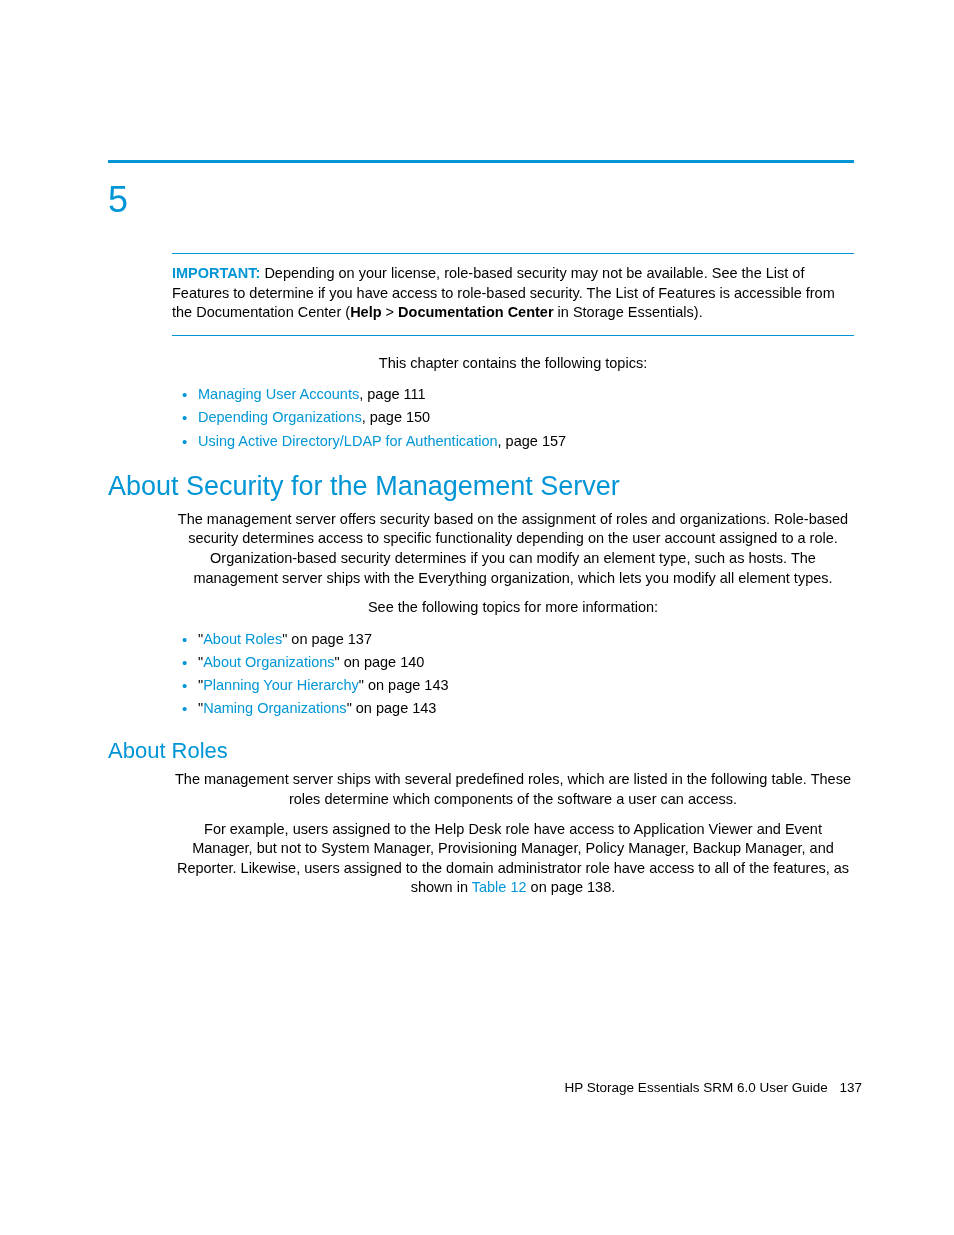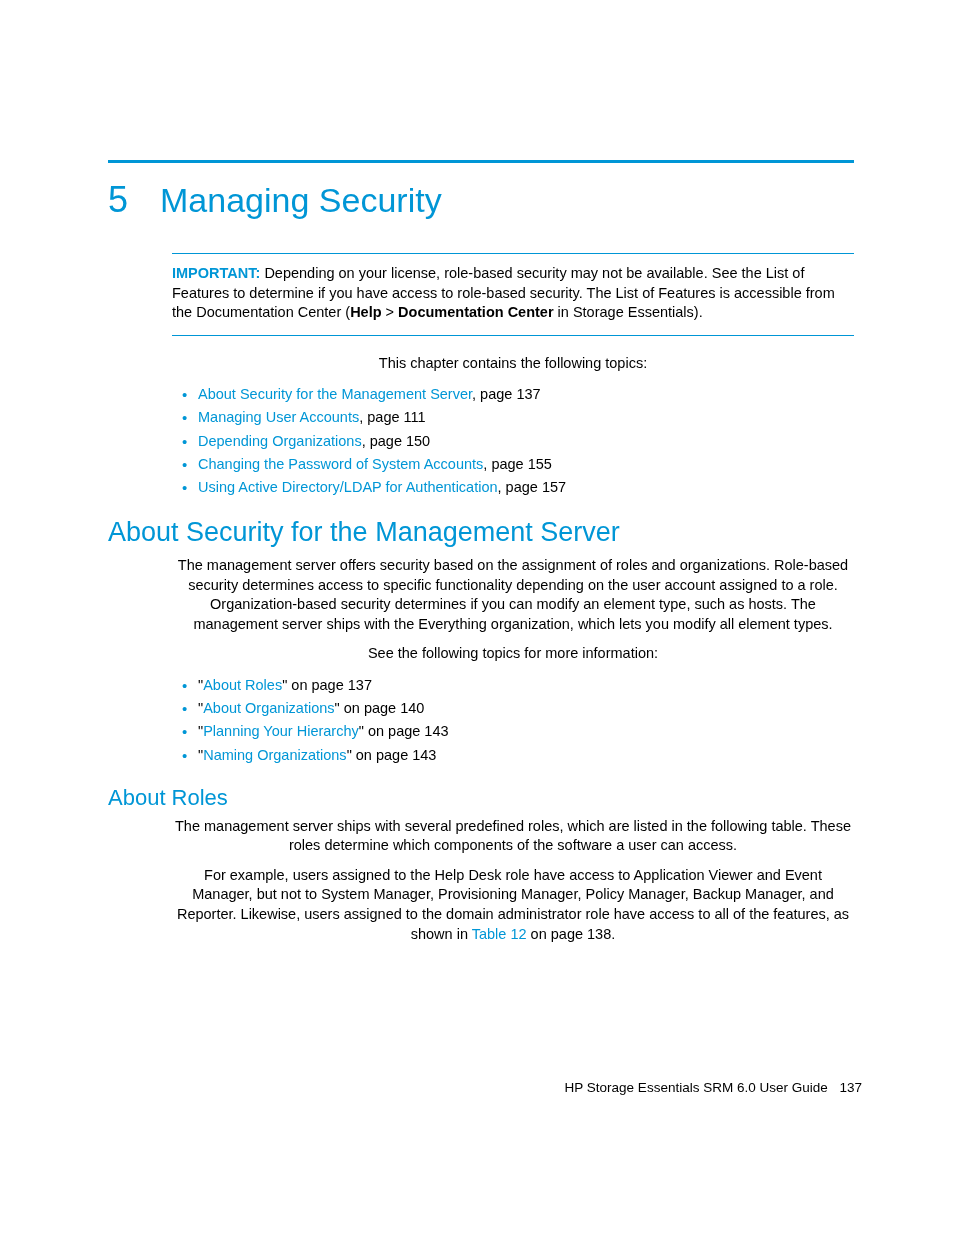--- a/index.html
+++ b/index.html
@@ -81,35 +81,32 @@
   }
   .page-num { margin-left: 8px; }
 </style>
 </head>
 <body>
 
 <div class="top-rule"></div>
 
 <div class="chapter-head">
   <span class="chapter-num">5</span>
-  <span class="chapter-title">Managing Security</span>
 </div>
 
 <div class="important-box">
   <span class="important-label">IMPORTANT:</span>
   <span>Depending on your license, role-based security may not be available. See the List of Features to determine if you have access to role-based security. The List of Features is accessible from the Documentation Center (</span><span class="bold">Help</span><span> &gt; </span><span class="bold">Documentation Center</span><span> in Storage Essentials).</span>
 </div>
 
 <div class="body-text para">This chapter contains the following topics:</div>
 
 <ul class="topics">
-  <li><span class="link">About Security for the Management Server</span><span>, page 137</span></li>
   <li><span class="link">Managing User Accounts</span><span>, page 111</span></li>
   <li><span class="link">Depending Organizations</span><span>, page 150</span></li>
-  <li><span class="link">Changing the Password of System Accounts</span><span>, page 155</span></li>
   <li><span class="link">Using Active Directory/LDAP for Authentication</span><span>, page 157</span></li>
 </ul>
 
 <div class="h1-section">About Security for the Management Server</div>
 <div class="body-text para">The management server offers security based on the assignment of roles and organizations. Role-based security determines access to specific functionality depending on the user account assigned to a role. Organization-based security determines if you can modify an element type, such as hosts. The management server ships with the Everything organization, which lets you modify all element types.</div>
 <div class="body-text para">See the following topics for more information:</div>
 
 <ul class="topics">
   <li><span>"</span><span class="link">About Roles</span><span>" on page 137</span></li>
   <li><span>"</span><span class="link">About Organizations</span><span>" on page 140</span></li>

